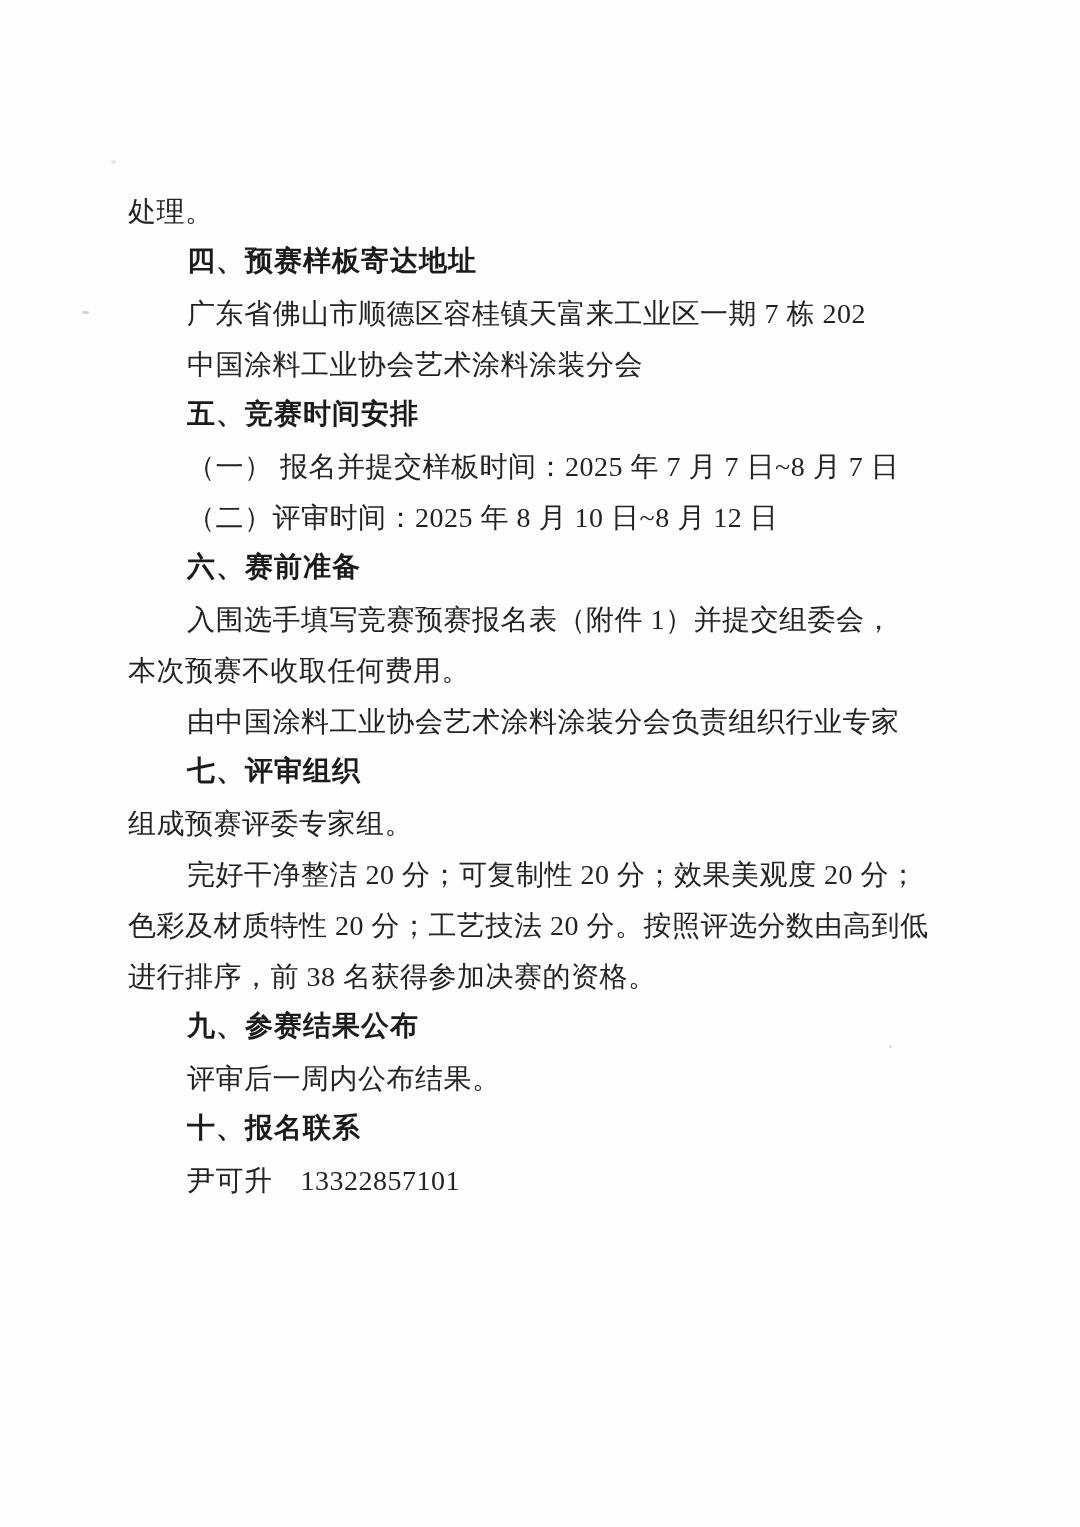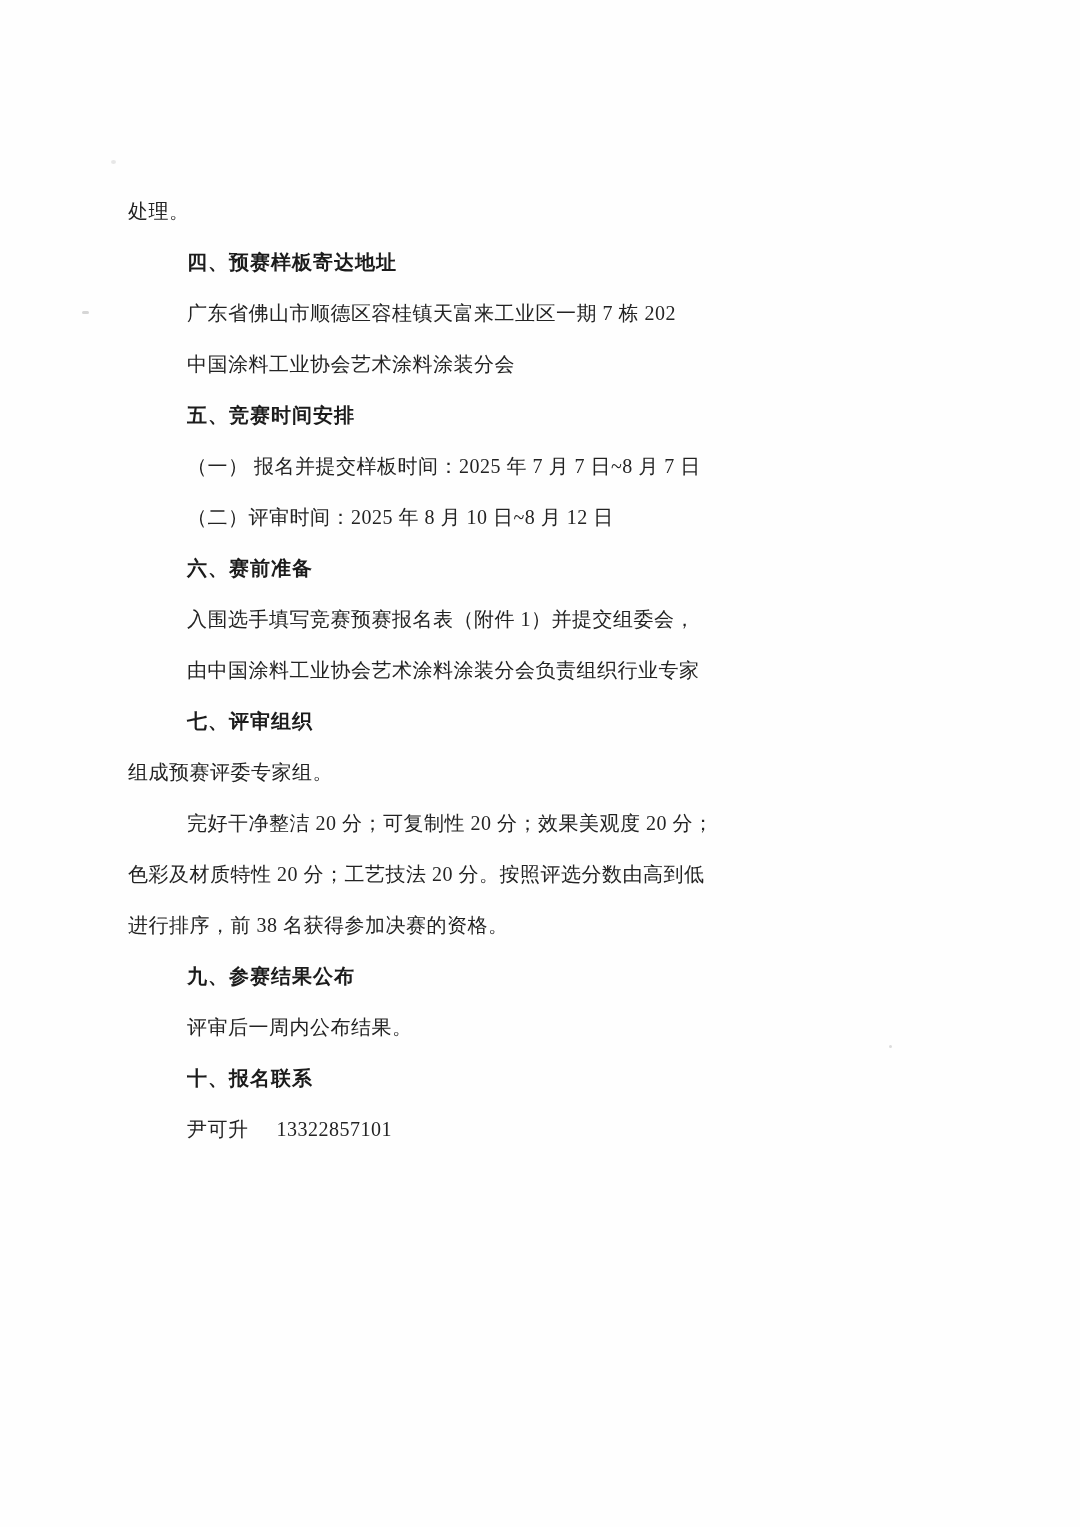--- a/index.html
+++ b/index.html
@@ -19,32 +19,32 @@
     background: #fefefe;
   }
   .text-block {
     position: absolute;
     left: 128px;
     top: 186px;
     width: 830px;
   }
   .line {
     font-family: "Liberation Serif", "DejaVu Serif", serif;
-    font-size: 20px;
+    font-size: 28px;
     line-height: 51px;
     height: 51px;
     color: #232323;
     white-space: nowrap;
     letter-spacing: 0.5px;
   }
   .indent {
     padding-left: 59px;
   }
   .heading {
-    font-family: Liberation Serif, serif;
+    font-family: Liberation Mono, monospace;
     font-weight: 700;
     color: #1b1b1b;
     letter-spacing: 1px;
   }
   .contact {
     display: inline-block;
   }
   .contact-gap {
     margin-left: 59px;
   }
@@ -79,20 +79,21 @@
     <div class="line heading indent">四、预赛样板寄达地址</div>
     <div class="line indent">广东省佛山市顺德区容桂镇天富来工业区一期 7 栋 202</div>
     <div class="line indent">中国涂料工业协会艺术涂料涂装分会</div>
 
     <div class="line heading indent">五、竞赛时间安排</div>
     <div class="line indent">（一） 报名并提交样板时间：2025 年 7 月 7 日~8 月 7 日</div>
     <div class="line indent">（二）评审时间：2025 年 8 月 10 日~8 月 12 日</div>
 
     <div class="line heading indent">六、赛前准备</div>
     <div class="line indent">入围选手填写竞赛预赛报名表（附件 1）并提交组委会，</div>
+    <div class="line">本次预赛不收取任何费用。</div>
 
     <div class="line indent">由中国涂料工业协会艺术涂料涂装分会负责组织行业专家</div>
     <div class="line heading indent">七、评审组织</div>
     <div class="line">组成预赛评委专家组。</div>
 
     <div class="line indent">完好干净整洁 20 分；可复制性 20 分；效果美观度 20 分；</div>
     <div class="line">色彩及材质特性 20 分；工艺技法 20 分。按照评选分数由高到低</div>
     <div class="line">进行排序，前 38 名获得参加决赛的资格。</div>
 
     <div class="line heading indent">九、参赛结果公布</div>

